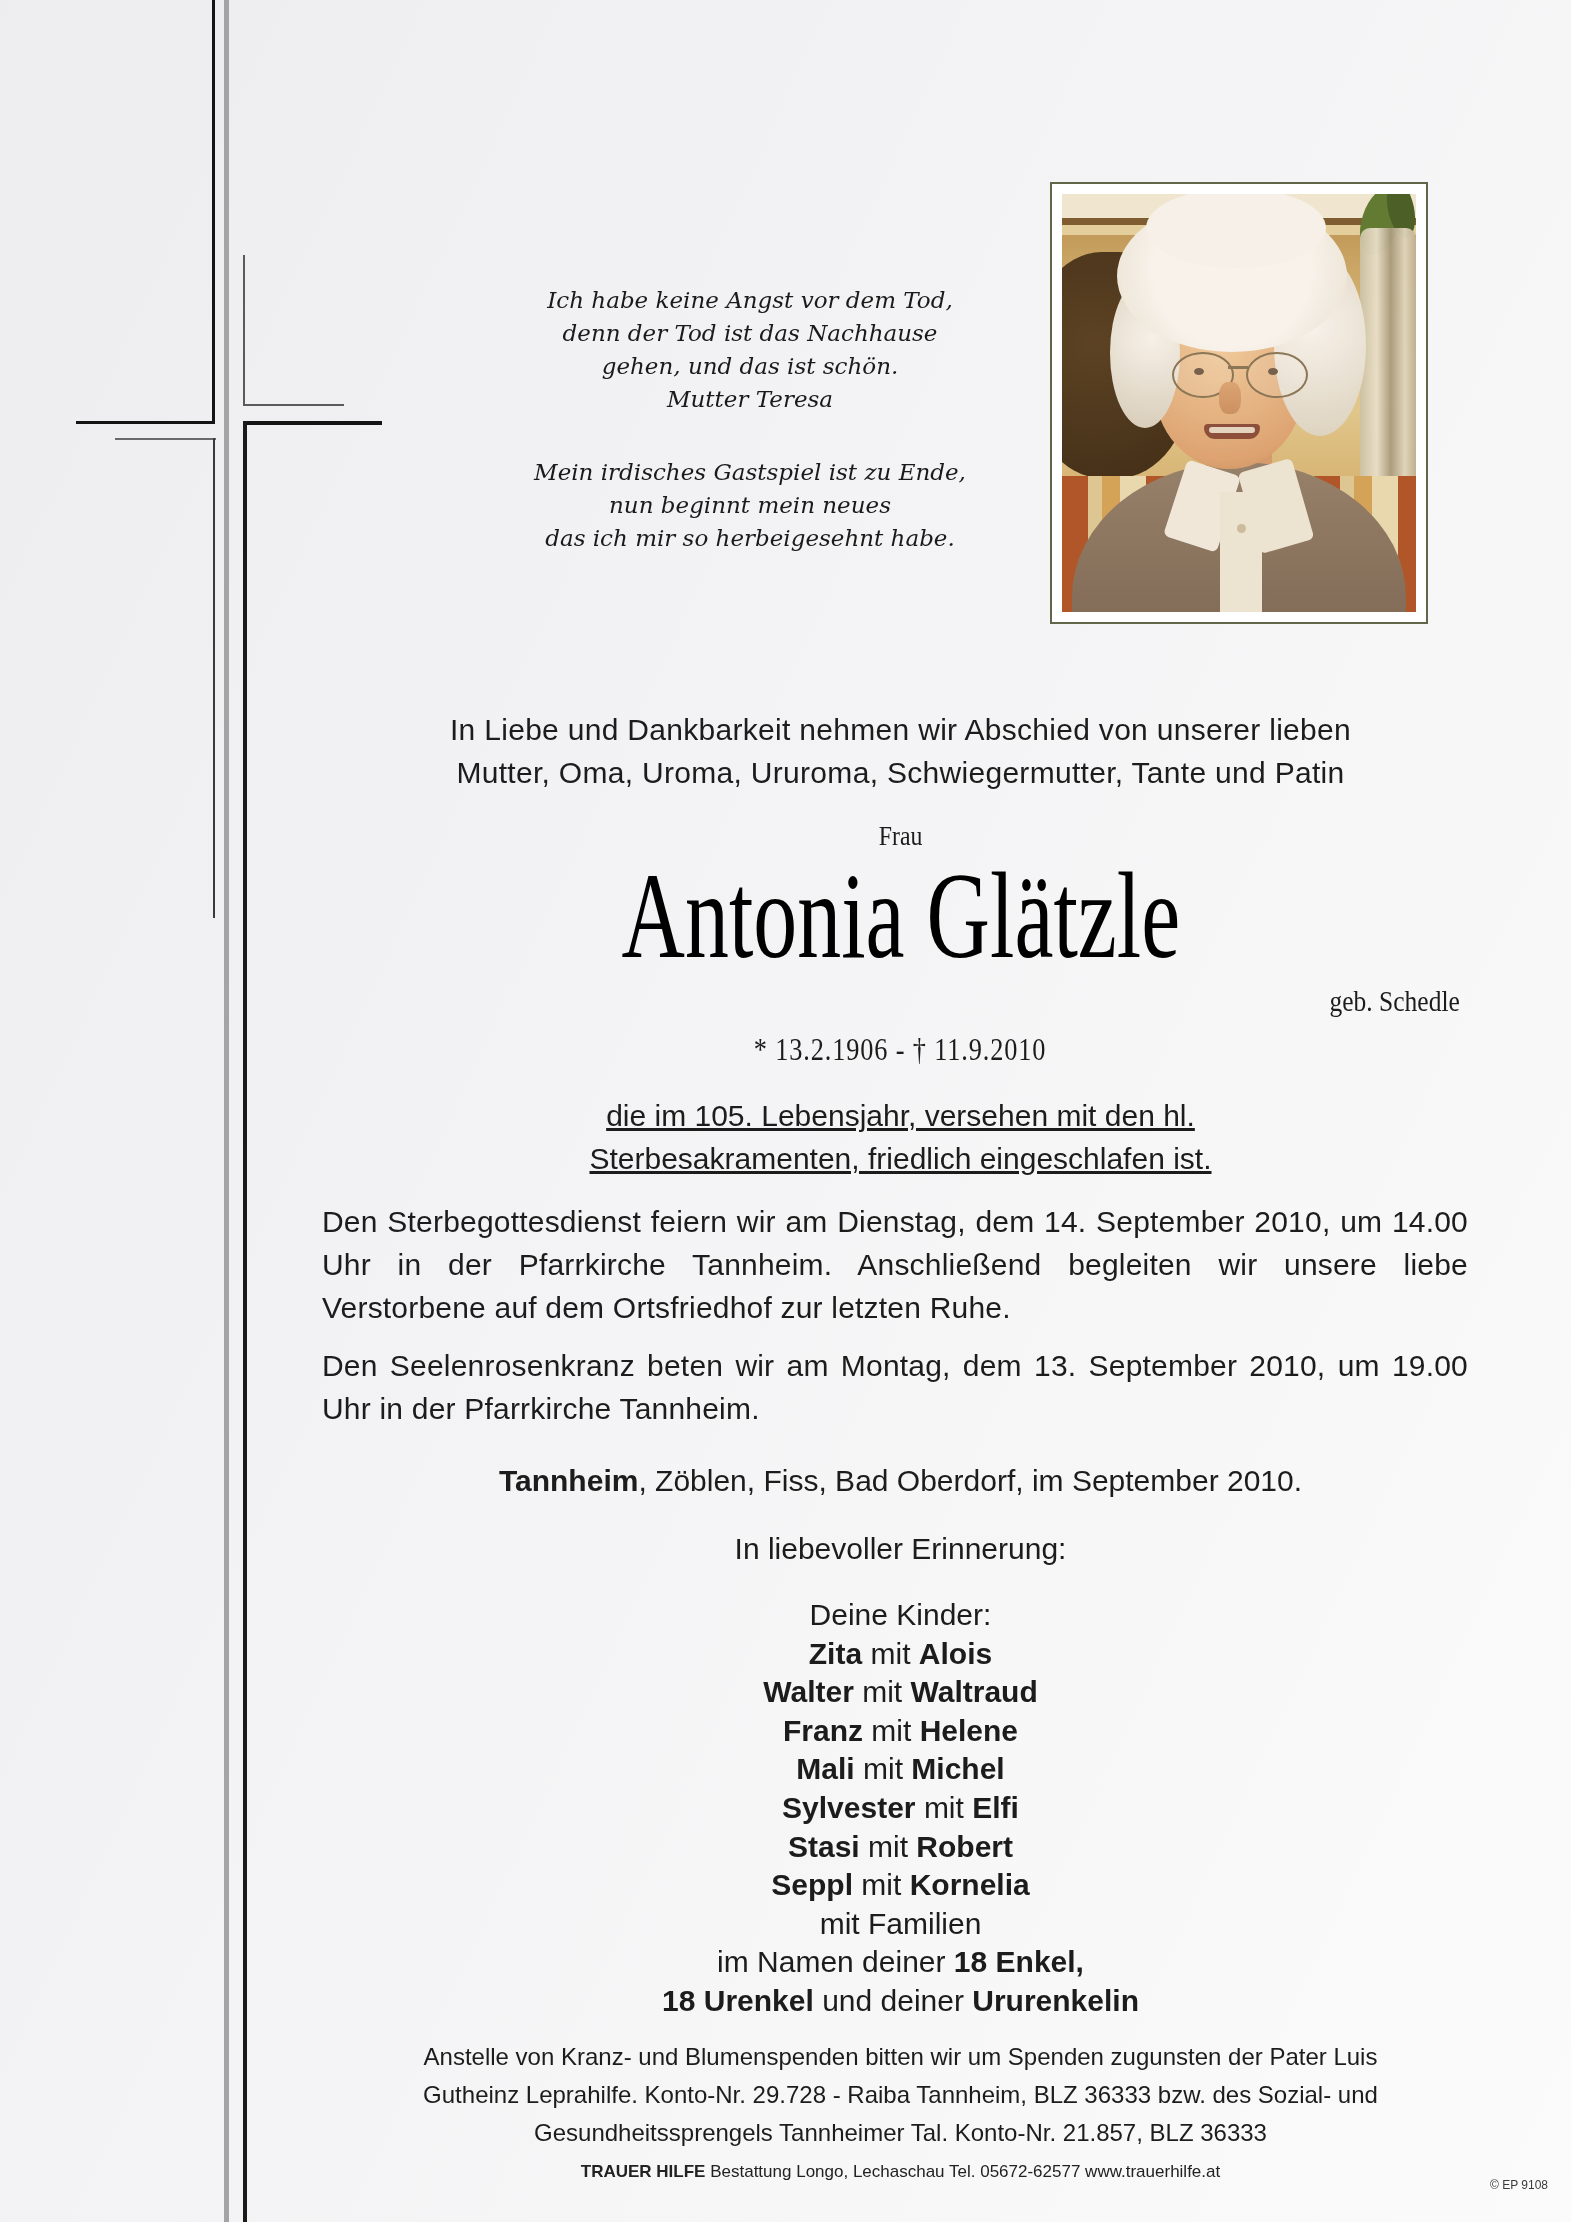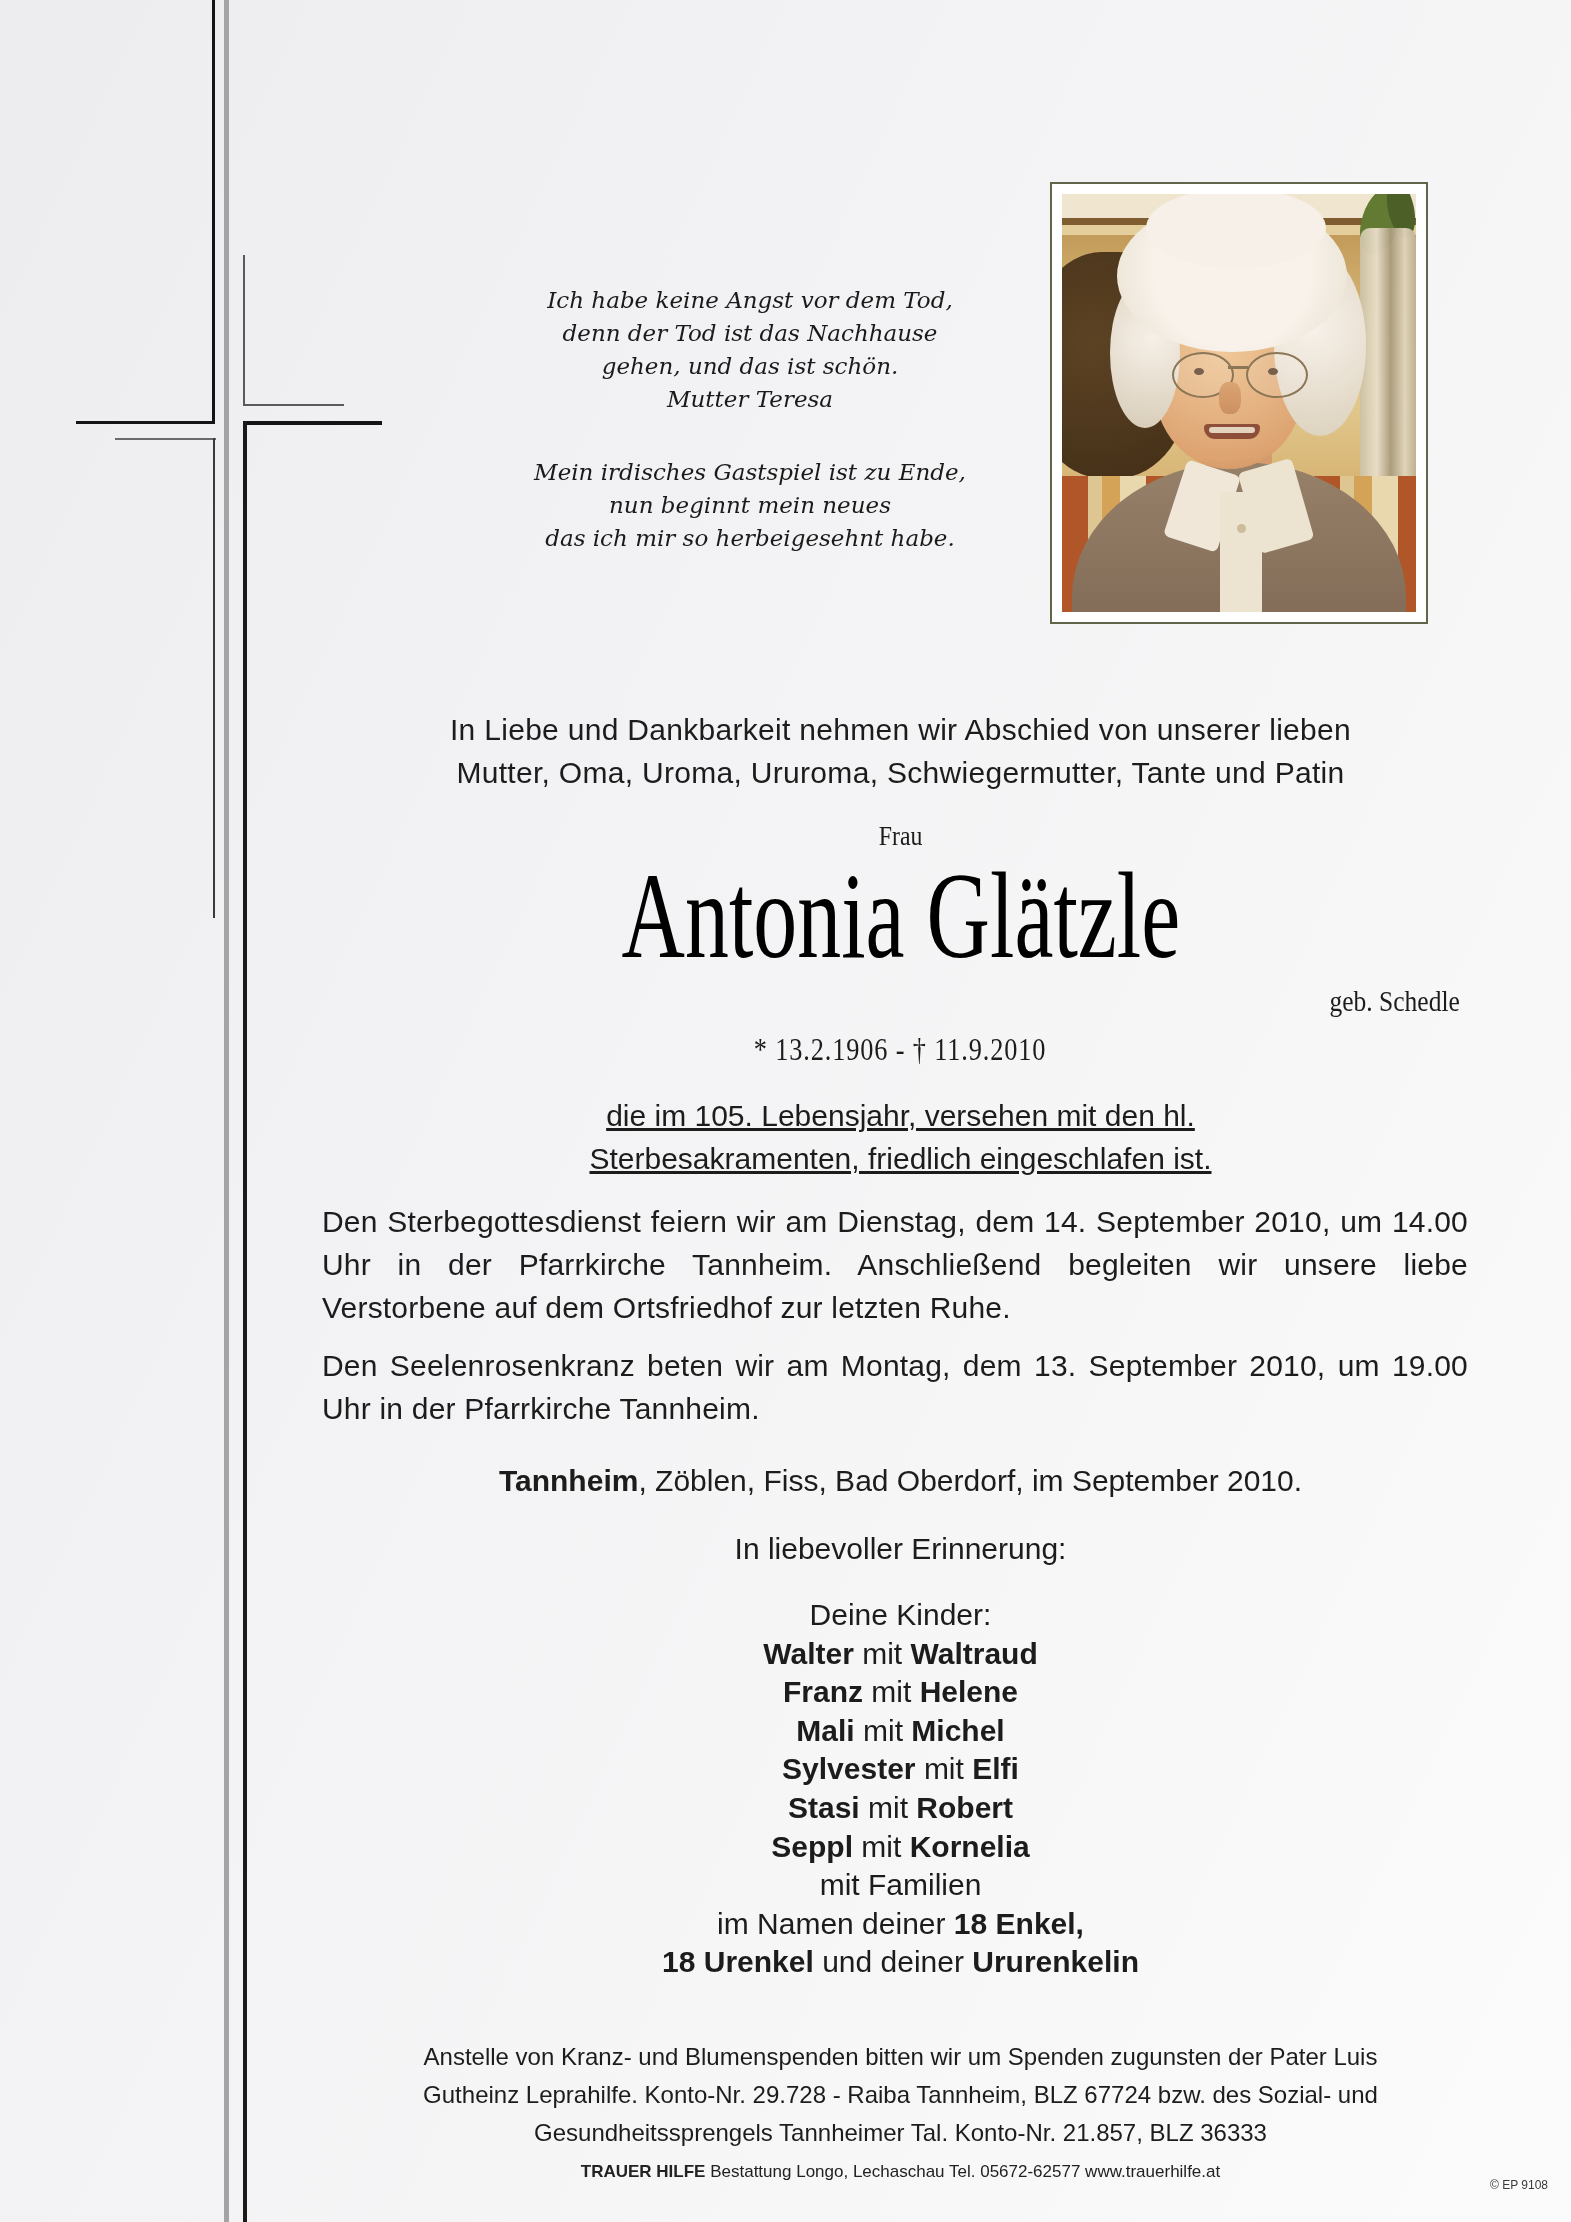--- a/index.html
+++ b/index.html
@@ -185,20 +185,23 @@
 
   <div class="abs center-col location">
     <span class="b">Tannheim</span><span>, Zöblen, Fiss, Bad Oberdorf, im September 2010.</span>
   </div>
 
   <div class="abs center-col remembrance">In liebevoller Erinnerung:</div>
 
   <div class="abs center-col children">
     <div>Deine Kinder:</div>
     <div>
+      <b>Zita</b> <span>mit</span> <b>Alois</b>
+    </div>
+    <div>
       <b>Walter</b> <span>mit</span> <b>Waltraud</b>
     </div>
     <div>
       <b>Franz</b> <span>mit</span> <b>Helene</b>
     </div>
     <div>
       <b>Mali</b> <span>mit</span> <b>Michel</b>
     </div>
     <div>
       <b>Sylvester</b> <span>mit</span> <b>Elfi</b>
@@ -213,21 +216,21 @@
     <div>
       <span>im Namen deiner</span> <b>18 Enkel,</b>
     </div>
     <div>
       <b>18 Urenkel</b> <span>und deiner</span> <b>Ururenkelin</b>
     </div>
   </div>
 
   <div class="abs center-col donation">
     <div>Anstelle von Kranz- und Blumenspenden bitten wir um Spenden zugunsten der Pater Luis</div>
-    <div>Gutheinz Leprahilfe. Konto-Nr. 29.728 - Raiba Tannheim, BLZ 67724 bzw. des Sozial- und</div>
+    <div>Gutheinz Leprahilfe. Konto-Nr. 29.728 - Raiba Tannheim, BLZ 36333 bzw. des Sozial- und</div>
     <div>Gesundheitssprengels Tannheimer Tal. Konto-Nr. 21.857, BLZ 36333</div>
   </div>
 
   <div class="abs center-col footerline">
     <span class="b">TRAUER HILFE</span> <span>Bestattung Longo, Lechaschau Tel. 05672-62577 www.trauerhilfe.at</span>
   </div>
   <div class="abs code">© EP 9108</div>
 
 </div>
 

